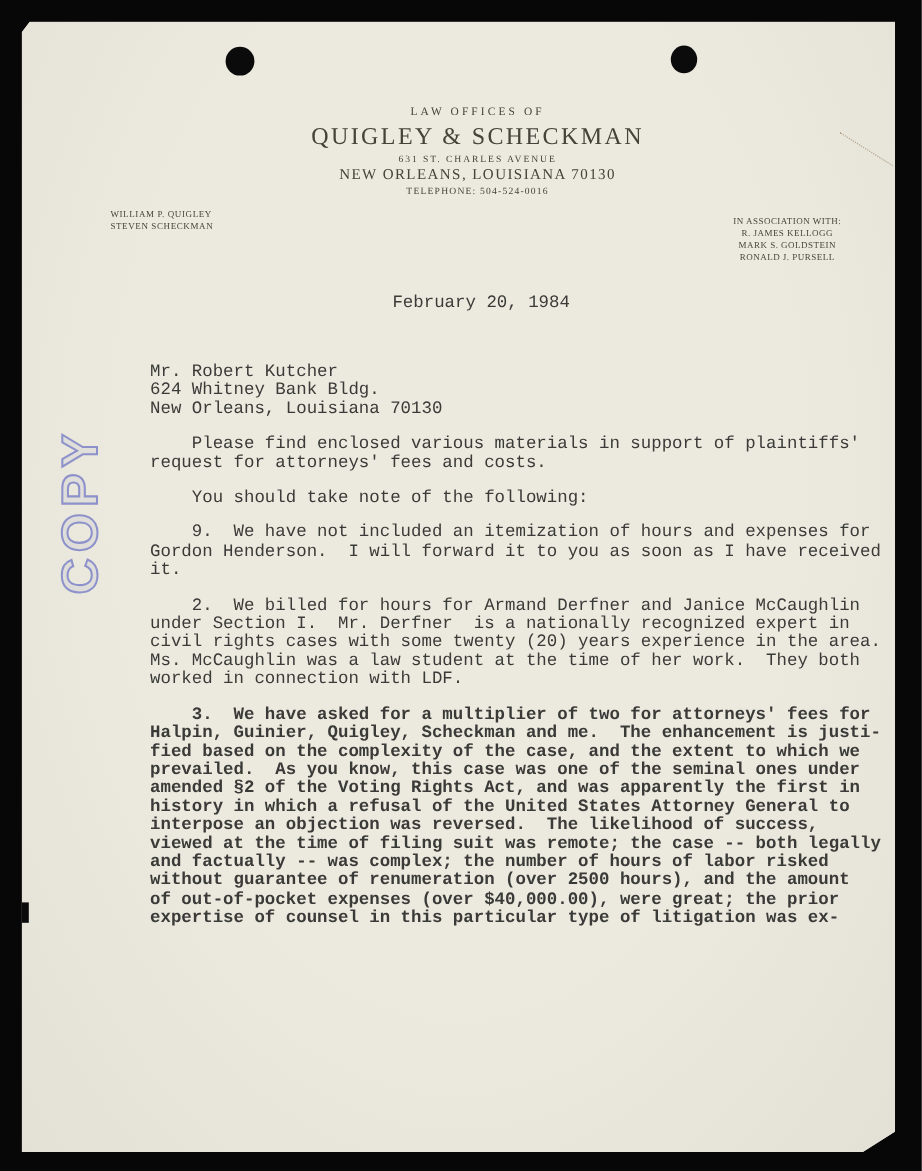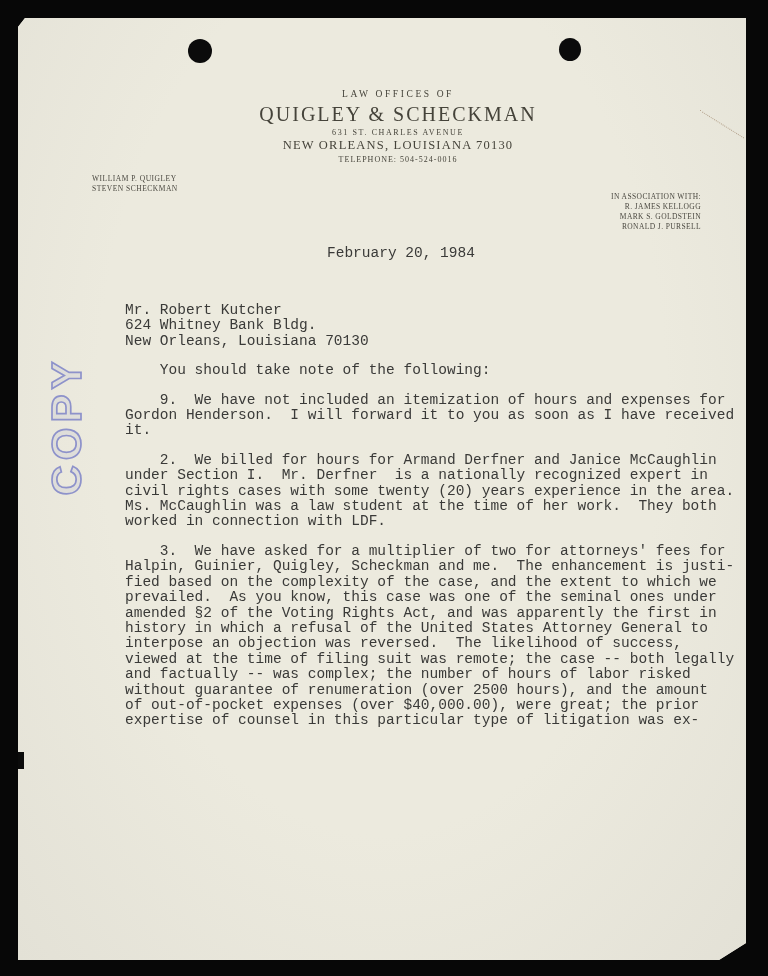--- a/index.html
+++ b/index.html
@@ -53,36 +53,36 @@
   .lh-addr{font-size:8px;letter-spacing:1.6px;line-height:9px;margin-bottom:2px;}
   .lh-city{font-size:12.5px;letter-spacing:1.2px;line-height:13px;margin-bottom:3px;}
   .lh-phone{font-size:8px;letter-spacing:1px;line-height:9px;}
   .attorneys{
     position:absolute;left:74px;top:156px;
     font-family:Liberation Serif, serif;
     font-size:7.5px;letter-spacing:.5px;line-height:10px;
     color:#4a4840;white-space:pre-line;
   }
   .association{
-    position:absolute;right:45px;top:174px;
+    position:absolute;right:45px;top:162px;
     font-family:"Liberation Serif", serif;
     font-size:7.5px;letter-spacing:.4px;line-height:10px;
-    color:#4a4840;text-align:right;white-space:pre-line;
+    color:#4a4840;text-align:center;white-space:pre-line;
   }
   
   .tw{
     font-family:"Liberation Mono", "DejaVu Sans Mono", monospace;
     font-size:14.5px;line-height:15.4px;
     color:#3a3a38;
     white-space:pre;
   }
   .date-line{position:absolute;left:309px;top:228px;}
   .letter-body{position:absolute;left:107px;top:285px;width:640px;}
   .para{margin:0 0 14px 0;}
-  .para:last-child{margin-bottom:0;}
+  .para:last-child{margin-bottom:0;font-weight:bold;}
 </style>
 </head>
 <body>
 
 <div class="scan">
   <div class="paper">
 
     <div class="hole hole-left"></div>
     <div class="hole hole-right"></div>
     <div class="notch"></div>
@@ -106,20 +106,22 @@
 R. JAMES KELLOGG
 MARK S. GOLDSTEIN
 RONALD J. PURSELL</div>
 
     <div class="tw date-line">February 20, 1984</div>
 
     <div class="letter-body">
       <div class="tw para">Mr. Robert Kutcher
 624 Whitney Bank Bldg.
 New Orleans, Louisiana 70130</div>
+      <div class="tw para">    Please find enclosed various materials in support of plaintiffs'
+request for attorneys' fees and costs.</div>
       <div class="tw para">    You should take note of the following:</div>
       <div class="tw para">    9.  We have not included an itemization of hours and expenses for
 Gordon Henderson.  I will forward it to you as soon as I have received
 it.</div>
       <div class="tw para">    2.  We billed for hours for Armand Derfner and Janice McCaughlin
 under Section I.  Mr. Derfner  is a nationally recognized expert in
 civil rights cases with some twenty (20) years experience in the area.
 Ms. McCaughlin was a law student at the time of her work.  They both
 worked in connection with LDF.</div>
       <div class="tw para">    3.  We have asked for a multiplier of two for attorneys' fees for

